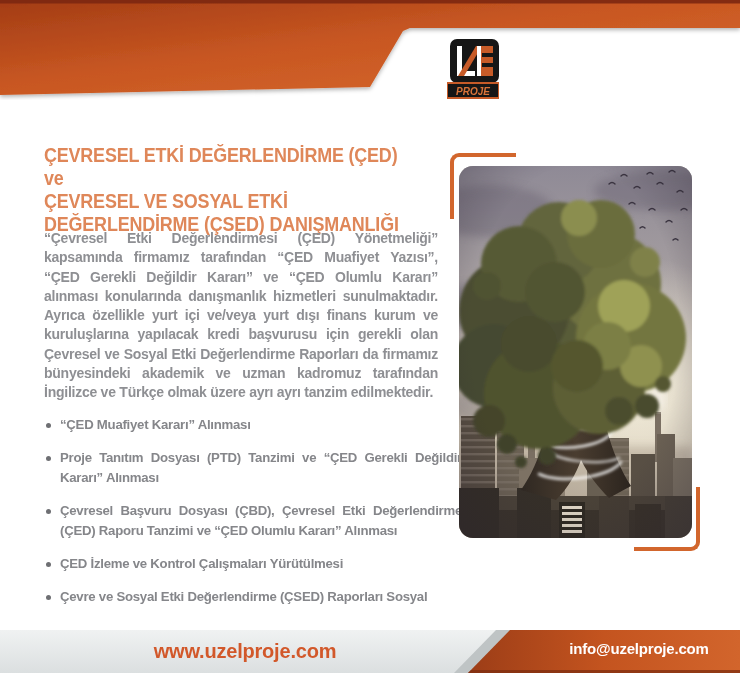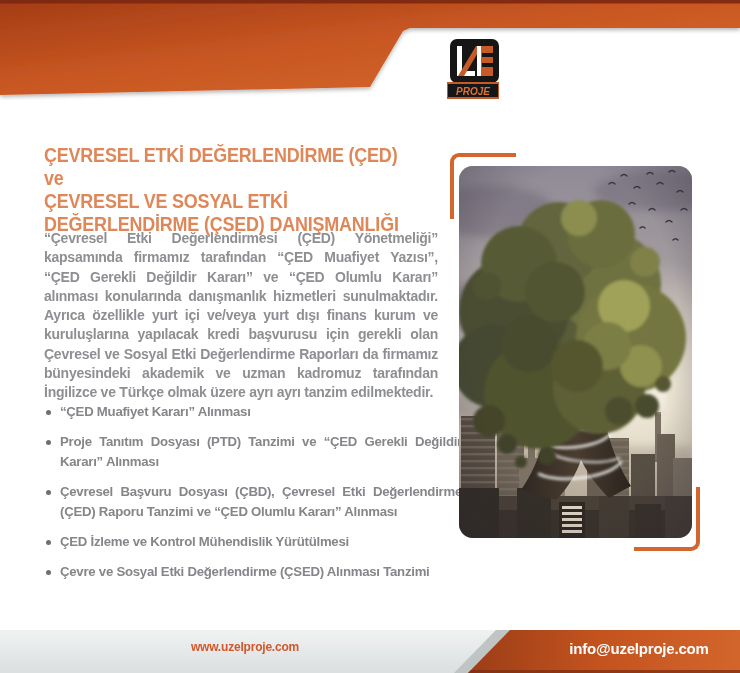--- a/index.html
+++ b/index.html
@@ -33,21 +33,21 @@
   }
   #intro-paragraph{
     left:44px;top:229px;width:394px;
     color:#8e8f93;font-size:14px;line-height:19.3px;
     text-align:justify;font-weight:bold;letter-spacing:-.25px;
   }
   #service-list{left:44px;top:402px;width:418px;margin:0;padding:0;list-style:none;}
   #service-list li{
     display:flex;align-items:flex-start;margin-bottom:10px;
     color:#85868a;font-size:13.2px;line-height:20px;font-weight:bold;
-    letter-spacing:-.25px;text-align:justify;
+    letter-spacing:-.25px;text-align:justify;margin-top:13px;
   }
   .bullet-dot{
     flex:0 0 auto;width:5px;height:5px;border-radius:50%;
     background:#6e6f73;margin:8px 9px 0 2px;
   }
   
   #hero-photo{
     left:459px;top:166px;width:233px;height:372px;border-radius:14px;
     overflow:hidden;background:#b9b1a6;
   }
@@ -63,21 +63,21 @@
   
   #footer{left:0;top:629px;width:740px;height:44px;}
   #footer-gray{
     position:absolute;left:0;top:1px;width:740px;height:43px;
     background:linear-gradient(#f0f2f2,#dbdfe0);
   }
   #footer-shadow-stripe{position:absolute;left:0;top:0;width:740px;height:44px;}
   #footer-orange{position:absolute;left:0;top:0;width:740px;height:44px;}
   #website-link{
     position:absolute;left:100px;top:11px;width:290px;text-align:center;
-    color:#d2582a;font-weight:bold;font-size:12px;letter-spacing:-.2px;
+    color:#d2582a;font-weight:bold;font-size:20px;letter-spacing:-.2px;
     text-decoration:none;
   }
   #email-link{
     position:absolute;left:520px;top:11px;width:238px;text-align:center;
     color:#ffffff;font-weight:bold;font-size:15px;letter-spacing:-.2px;
     text-decoration:none;
   }
 </style>
 </head>
 <body>
@@ -131,25 +131,25 @@
   <li>
     <span class="bullet-dot"></span>
     <span>Proje Tanıtım Dosyası (PTD) Tanzimi ve “ÇED Gerekli Değildir Kararı” Alınması</span>
   </li>
   <li>
     <span class="bullet-dot"></span>
     <span>Çevresel Başvuru Dosyası (ÇBD), Çevresel Etki Değerlendirme (ÇED) Raporu Tanzimi ve “ÇED Olumlu Kararı” Alınması</span>
   </li>
   <li>
     <span class="bullet-dot"></span>
-    <span>ÇED İzleme ve Kontrol Mühendislik Yürütülmesi</span>
-  </li>
-  <li>
-    <span class="bullet-dot"></span>
-    <span>Çevre ve Sosyal Etki Değerlendirme (ÇSED) Alınması Tanzimi</span>
+    <span>ÇED İzleme ve Kontrol Çalışmaları Yürütülmesi</span>
+  </li>
+  <li>
+    <span class="bullet-dot"></span>
+    <span>Çevre ve Sosyal Etki Değerlendirme (ÇSED) Raporları Sosyal</span>
   </li>
 </ul>
 
 <div id="bracket-top-left" class="abs corner-bracket"></div>
 <div id="bracket-bottom-right" class="abs corner-bracket"></div>
 
 <div id="hero-photo" class="abs">
 <svg width="233" height="372" viewBox="0 0 233 372">
   <defs>
     <linearGradient id="sky" x1="0" y1="0" x2="0" y2="1">

